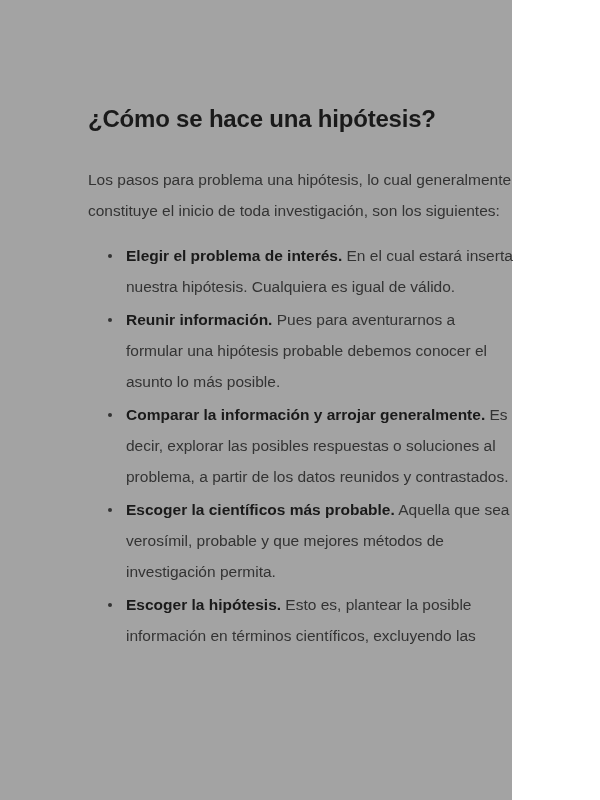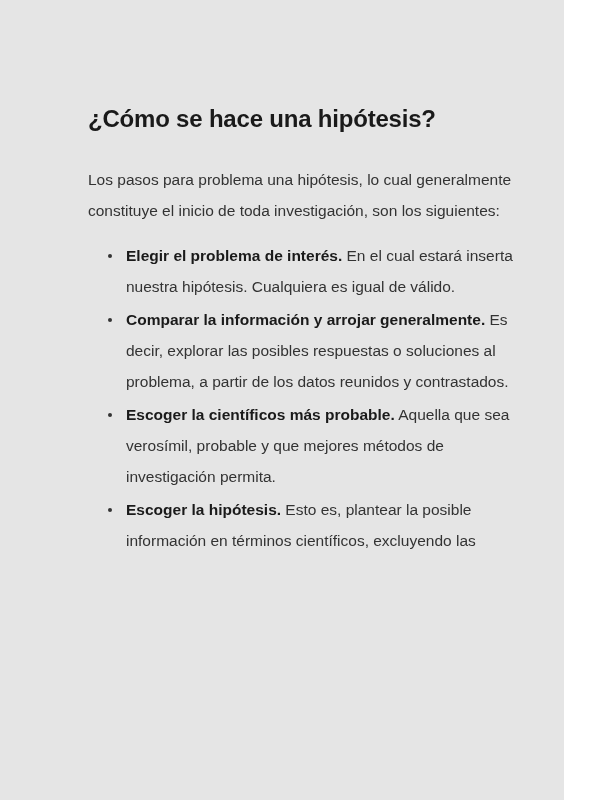--- a/index.html
+++ b/index.html
@@ -10,23 +10,23 @@
   body {
     width: 600px;
     height: 800px;
     overflow: hidden;
     font-family: "Liberation Sans", "DejaVu Sans", sans-serif;
     -webkit-font-smoothing: antialiased;
   }
 
   .page {
     position: relative;
-    width: 564px;
+    width: 512px;
     height: 800px;
-    background: #e5e5e5;
+    background: #a3a3a3;
     box-sizing: border-box;
     padding: 0 88px;
   }
 
   .article {
     width: 425px;
   }
 
   .page-title {
     margin: 0;
@@ -92,20 +92,24 @@
 
     <p class="intro">Los pasos para problema una hipótesis, lo cual generalmente constituye el inicio de toda investigación, son los siguientes:</p>
 
     <ul class="steps-list">
 
       <li class="step-item">
         <span class="bullet-dot"></span>
         <span class="step-lead">Elegir el problema de interés.</span><span class="step-rest"> En el cual estará inserta nuestra hipótesis. Cualquiera es igual de válido.</span>
       </li>
 
+      <li class="step-item">
+        <span class="bullet-dot"></span>
+        <span class="step-lead">Reunir información.</span><span class="step-rest"> Pues para aventurarnos a formular una hipótesis probable debemos conocer el asunto lo más posible.</span>
+      </li>
 
       <li class="step-item">
         <span class="bullet-dot"></span>
         <span class="step-lead">Comparar la información y arrojar generalmente.</span><span class="step-rest"> Es decir, explorar las posibles respuestas o soluciones al problema, a partir de los datos reunidos y contrastados.</span>
       </li>
 
       <li class="step-item">
         <span class="bullet-dot"></span>
         <span class="step-lead">Escoger la científicos más probable.</span><span class="step-rest"> Aquella que sea verosímil, probable y que mejores métodos de investigación permita.</span>
       </li>

